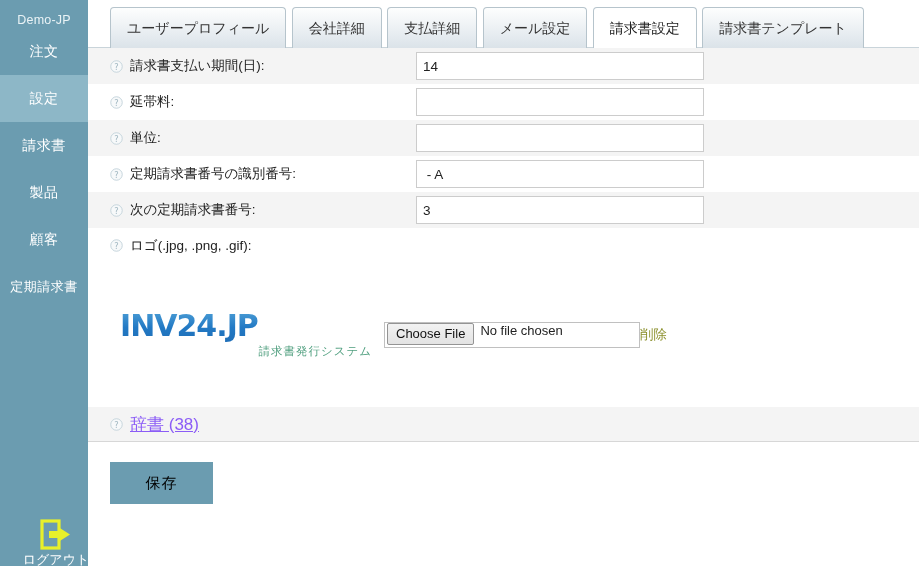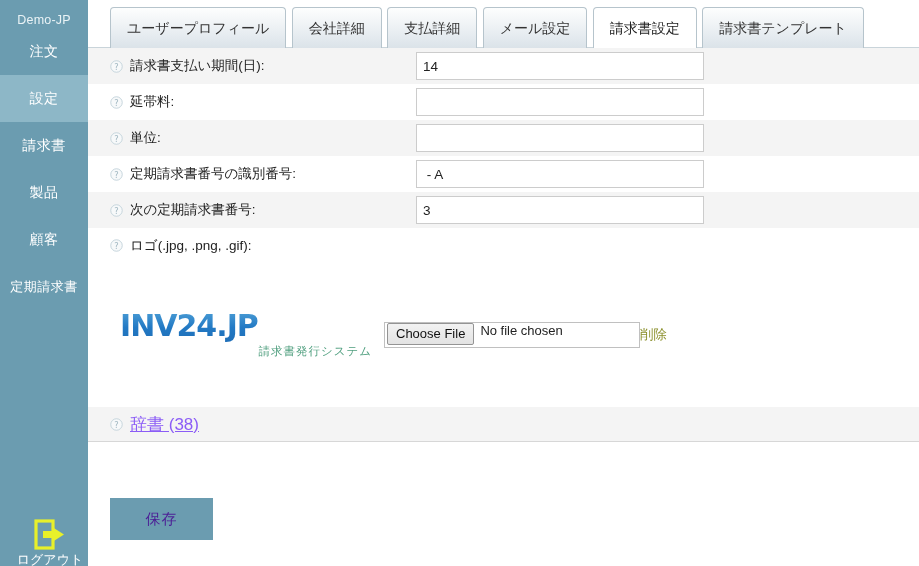--- a/index.html
+++ b/index.html
@@ -47,21 +47,21 @@
     cursor: pointer;
     letter-spacing: .5px;
   }
   .nav-item.active {
     background: #8db7c7;
   }
   .nav-item.small { font-size: 13px; }
 
   #logout {
     position: absolute;
-    left: 6px; bottom: 0;
+    left: 12px; bottom: 0;
     width: 88px;
     text-align: center;
     cursor: pointer;
   }
   .logout-icon {
     display: block;
     margin: 0 auto 2px auto;
     width: 32px; height: 31px;
   }
   .logout-label {
@@ -248,27 +248,26 @@
     margin: 0;
     height: 1px;
   }
 
   
   #save-area { padding: 20px 0 0 22px; }
   .save-btn {
     width: 103px;
     height: 42px;
     background: #6b9cb0;
-    color: #4c1d95;
+    color: #000000;
     font-size: 15px;
     border: none;
     cursor: pointer;
     font-family: "Liberation Sans", sans-serif;
     letter-spacing: 1px;
-    margin-top: 36px;
   }
 </style>
 </head>
 <body>
 
 <div id="app">
 
   <nav id="sidebar">
     <div class="brand">Demo-JP</div>
 

